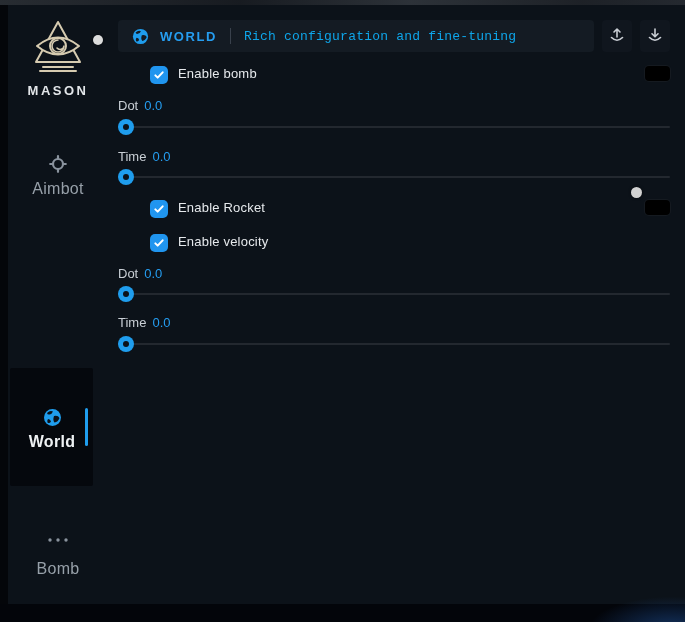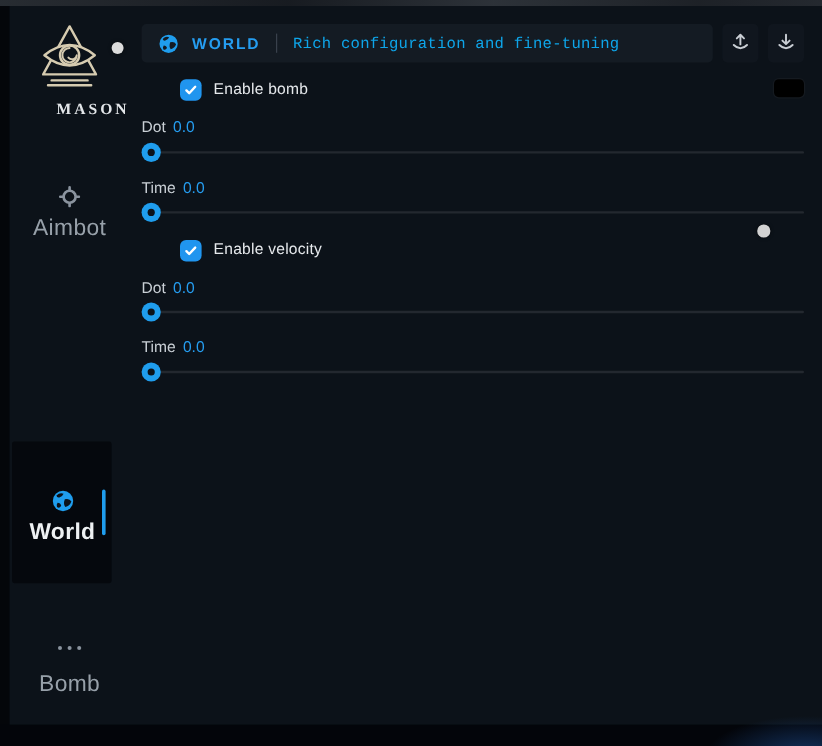--- a/index.html
+++ b/index.html
@@ -13,27 +13,27 @@
   .top-glint{position:absolute;left:0;top:0;width:685px;height:5px;
     background:linear-gradient(90deg,#2e3339,#1b1f25 35%,#343a41 60%,#22262c 85%,#2a2f36);opacity:.85;}
   .bottom-strip{position:absolute;left:0;bottom:0;width:685px;height:18px;background:#03050a;}
   .bottom-glow{position:absolute;right:0;bottom:0;width:160px;height:55px;
     background:radial-gradient(120px 48px at 92% 115%,rgba(34,90,170,.55),rgba(34,90,170,0) 70%);}
   
   .window{position:absolute;left:8px;top:5px;width:677px;height:599px;background:#0c1219;}
 
   
   .sidebar{position:absolute;left:8px;top:5px;width:100px;height:595px;}
-  .brand{position:absolute;top:14px;left:0;width:100px;text-align:right;font-family:Liberation Serif, serif;}
+  .brand{position:absolute;top:14px;left:0;width:100px;text-align:center;}
   .brand svg{display:block;margin:0 auto;}
   .brand-name{display:block;margin-top:6px;color:#e3e6e9;font-size:13px;font-weight:bold;letter-spacing:2.5px;}
   .side-item{position:absolute;left:0;width:100px;text-align:center;cursor:pointer;}
   .side-icon{display:block;height:18px;color:#8a939e;}
   .side-icon svg{vertical-align:top;}
-  .side-label{display:block;margin-top:7px;font-size:19px;color:#97a0a9;letter-spacing:.3px;}
+  .side-label{display:block;margin-top:7px;font-size:16px;color:#97a0a9;letter-spacing:.3px;}
   .world-card{position:absolute;left:2px;top:363px;width:83px;height:118px;background:#05080d;border-radius:2px;}
   .world-item{left:-8px;width:100px;top:40px;}
   .world-item .side-label{color:#eef1f3;font-weight:bold;}
   .active-bar{position:absolute;left:75px;top:40px;width:3px;height:38px;border-radius:2px;background:#1f9ded;}
 
   
   .header-row{position:absolute;left:118px;top:20px;width:552px;height:32px;display:flex;align-items:stretch;}
   .header-bar{flex:1;display:flex;align-items:center;background:#141b23;border-radius:4px;padding:0 14px;min-width:0;}
   .header-globe{display:flex;align-items:center;margin-right:11px;}
   .header-tab{color:#259df0;font-size:13px;font-weight:bold;letter-spacing:1.6px;}
@@ -172,20 +172,29 @@
   </div>
 
   <div class="slider-label mb4">
     <span>Time</span><span class="slider-value">0.0</span>
   </div>
   <div class="slider mb15">
     <div class="track"></div>
     <div class="thumb"></div>
   </div>
 
+  <div class="check-row mb16">
+    <span class="checkbox">
+      <svg width="12" height="12" viewBox="0 0 18 18" fill="none" stroke="#ffffff" stroke-width="3" stroke-linecap="round" stroke-linejoin="round">
+          <path d="M3.5 9.5 L7 13 L14.5 5"></path>
+        </svg>
+    </span>
+    <span class="check-label">Enable Rocket</span>
+    <span class="swatch" style="background: rgb(0, 0, 0);"></span>
+  </div>
 
   <div class="check-row mb14">
     <span class="checkbox">
       <svg width="12" height="12" viewBox="0 0 18 18" fill="none" stroke="#ffffff" stroke-width="3" stroke-linecap="round" stroke-linejoin="round">
           <path d="M3.5 9.5 L7 13 L14.5 5"></path>
         </svg>
     </span>
     <span class="check-label">Enable velocity</span>
   </div>
 

